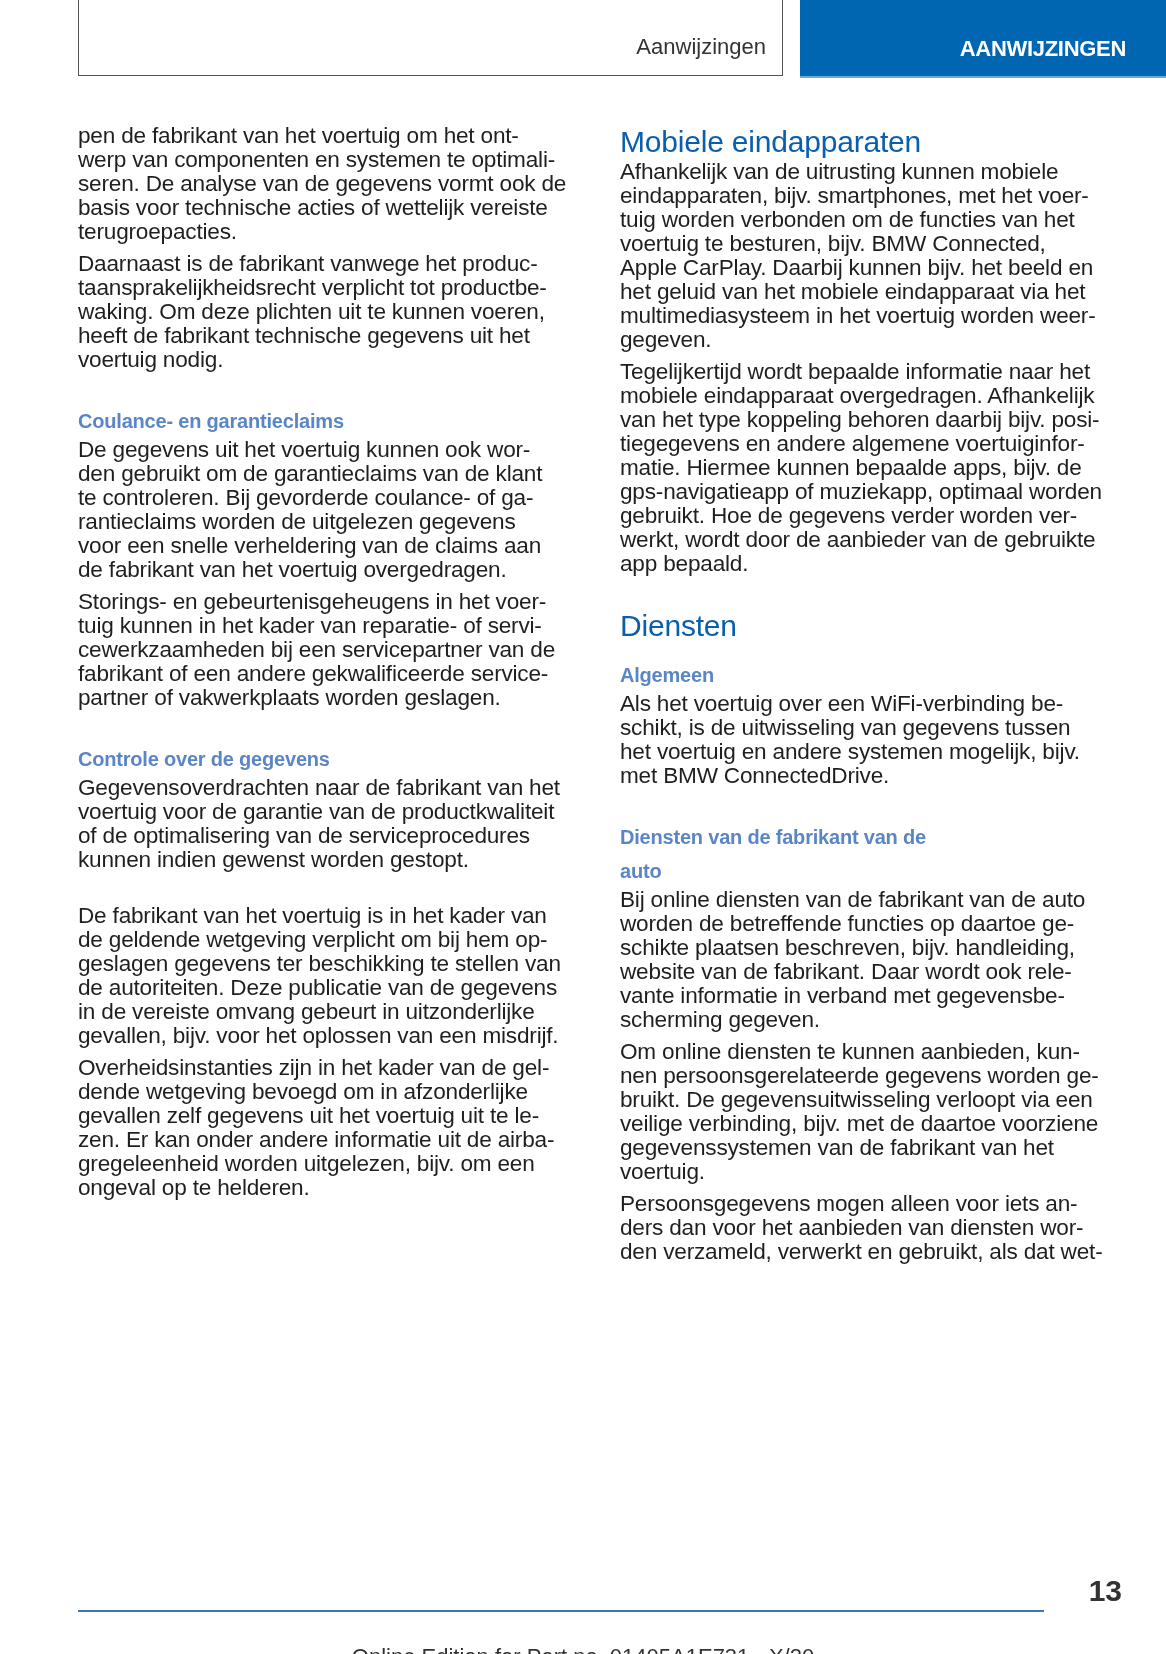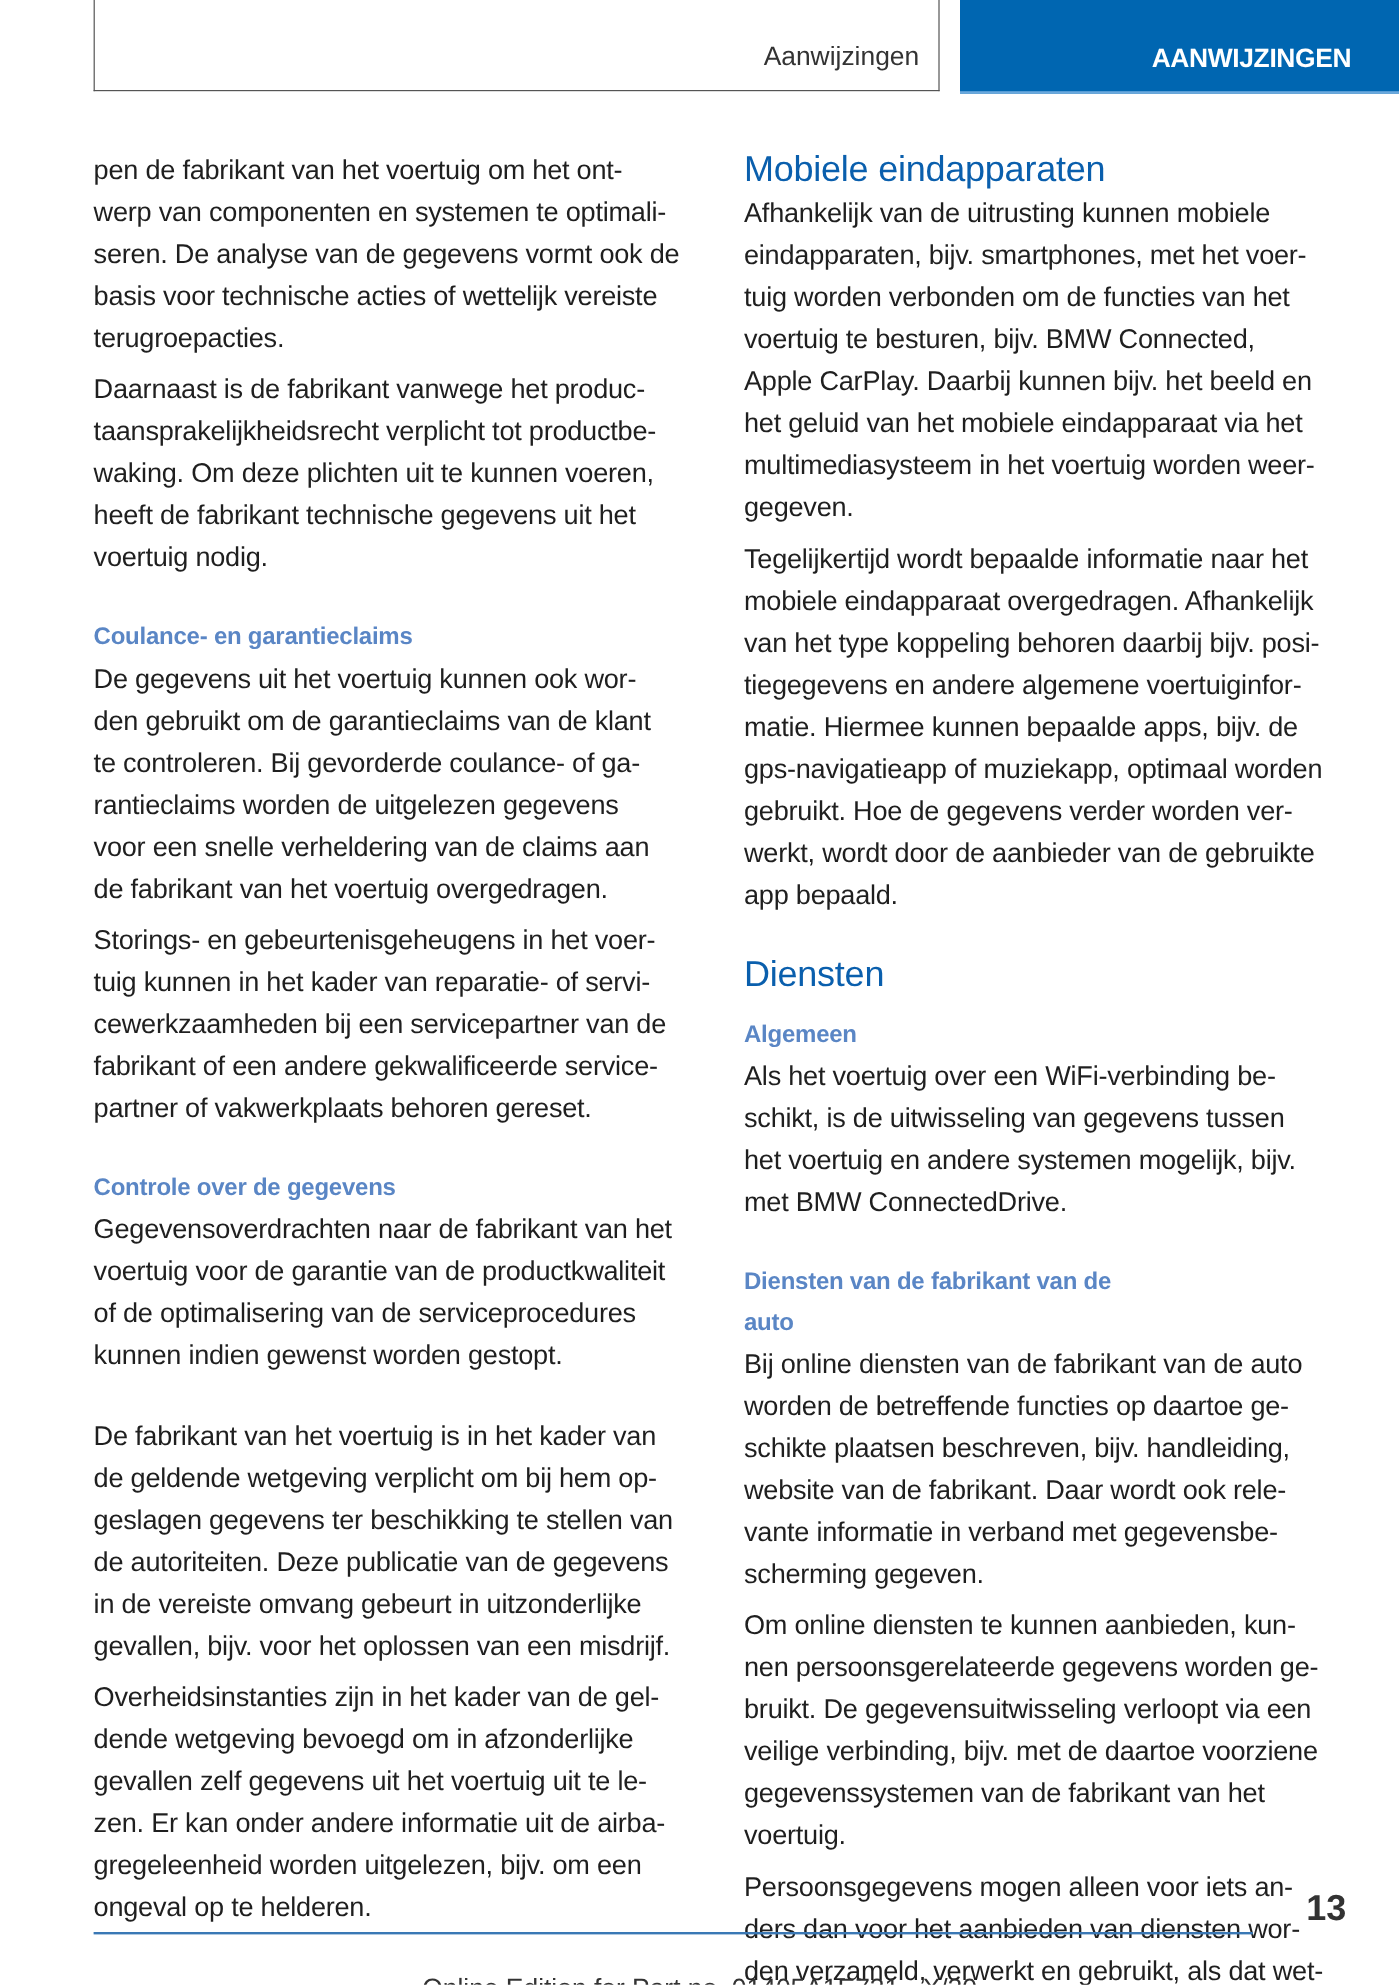--- a/index.html
+++ b/index.html
@@ -7,21 +7,21 @@
          font-family:"Liberation Sans", sans-serif; color:#1f1f1f; }
   .header-box { position:absolute; left:78px; top:-2px; width:705px; height:78px;
                 border:1.5px solid #555; border-top:none; box-sizing:border-box; }
   .header-crumb { position:absolute; right:16px; top:36px; font-size:22px; color:#333; }
   .header-tab { position:absolute; left:800px; top:0; width:366px; height:78px; background:#0066b1;
                 border-bottom:2px solid #6aa9de; box-sizing:border-box; }
   .header-tab span { position:absolute; right:40px; top:36px; font-size:22px; font-weight:bold; color:#fff; letter-spacing:-0.3px; }
   .col { position:absolute; top:124px; }
   .col-left { left:78px; width:512px; }
   .col-right { left:620px; width:500px; }
-  p { margin:0 0 8px 0; font-size:22.6px; line-height:35px; letter-spacing:-0.2px; white-space:pre-line; }
+  p { margin:0 0 8px 0; font-size:22.6px; line-height:24px; letter-spacing:-0.2px; white-space:pre-line; }
   h2 { margin:0; font-size:30px; line-height:36px; font-weight:normal; color:#0a5fad; letter-spacing:-0.2px; white-space:pre-line; }
   h3 { margin:0; font-size:20px; line-height:34px; font-weight:bold; color:#5a86c5; letter-spacing:-0.2px; white-space:pre-line; }
   .gap-l { height:24px; }
   .gap-m { height:14px; }
   .footer-line { position:absolute; left:78px; top:1610px; width:966px; height:2px; background:#3a78b5; }
   .page-num { position:absolute; right:44px; top:1574px; font-size:30px; font-weight:bold; color:#333; }
   .footer-text { position:absolute; left:0; width:1166px; top:1616px; text-align:center; font-size:22px; color:#333;margin-top:28px; }
 </style>
 </head>
 <body>
@@ -49,21 +49,21 @@
   <p>De gegevens uit het voertuig kunnen ook wor-
 den gebruikt om de garantieclaims van de klant
 te controleren. Bij gevorderde coulance- of ga-
 rantieclaims worden de uitgelezen gegevens
 voor een snelle verheldering van de claims aan
 de fabrikant van het voertuig overgedragen.</p>
   <p>Storings- en gebeurtenisgeheugens in het voer-
 tuig kunnen in het kader van reparatie- of servi-
 cewerkzaamheden bij een servicepartner van de
 fabrikant of een andere gekwalificeerde service-
-partner of vakwerkplaats behoren gereset.</p>
+partner of vakwerkplaats worden geslagen.</p>
   <div class="gap-l"></div>
   <h3>Controle over de gegevens</h3>
   <p>Gegevensoverdrachten naar de fabrikant van het
 voertuig voor de garantie van de productkwaliteit
 of de optimalisering van de serviceprocedures
 kunnen indien gewenst worden gestopt.</p>
   <div class="gap-l"></div>
   <p>De fabrikant van het voertuig is in het kader van
 de geldende wetgeving verplicht om bij hem op-
 geslagen gegevens ter beschikking te stellen van

